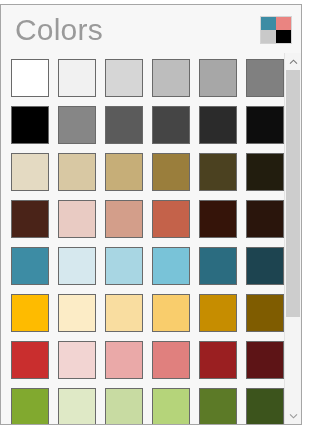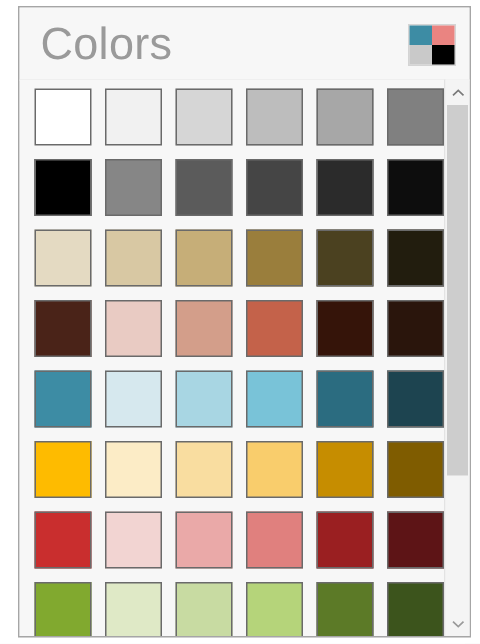--- a/index.html
+++ b/index.html
@@ -9,21 +9,21 @@
   }
   body {
     width: 310px;
     height: 429px;
     font-family: "Liberation Sans", sans-serif;
     overflow: hidden;
   }
 
   .panel {
     position: absolute;
-    left: 12px;
+    left: 0;
     top: 4px;
     width: 302px;
     height: 421px;
     box-sizing: border-box;
     border: 1px solid #a6a6a6;
     background: #f7f7f7;
     overflow: hidden;
   }
 
   

